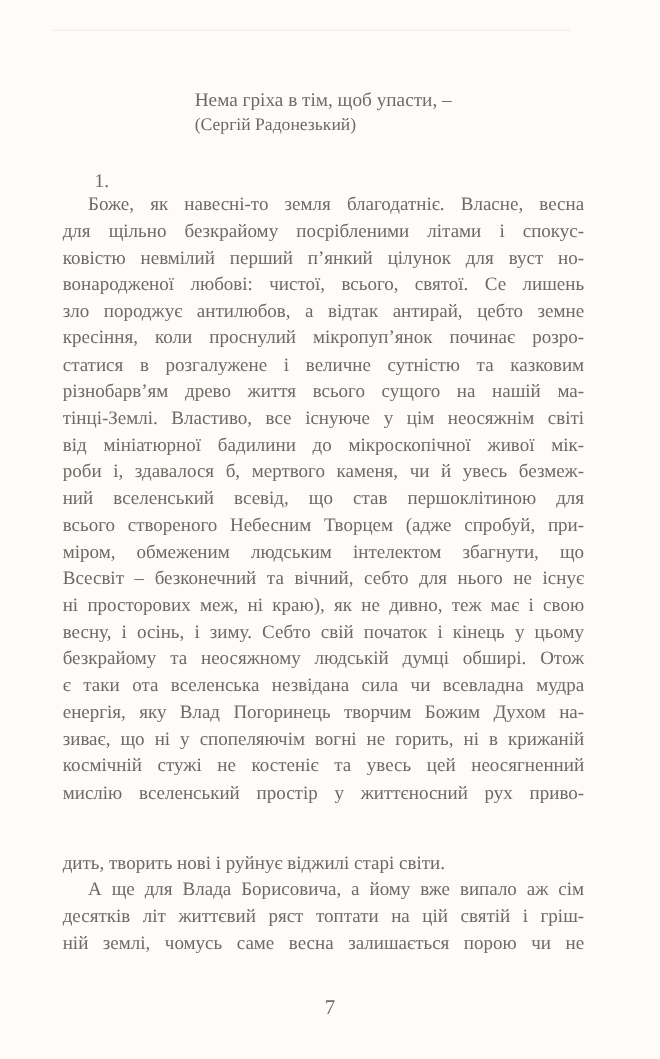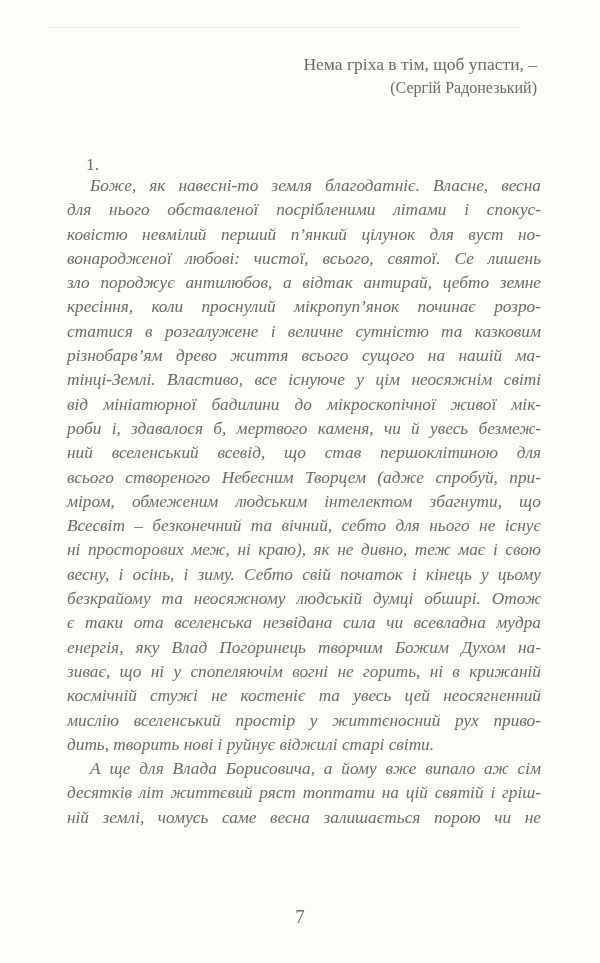--- a/index.html
+++ b/index.html
@@ -8,37 +8,37 @@
       background: #fdfcf9;
       font-family: "Liberation Serif", "DejaVu Serif", serif;
       color: #6d6a64;
       position: relative;
     }
     .top-rule {
       position: absolute; left: 48px; top: 27px; width: 470px; height: 1px;
       background: #ecebe6;
     }
     .epigraph {
-      position: absolute; right: 63px; top: 52px; width: 360px;
-      text-align: right; font-size: 17.5px; line-height: 24px;
+      position: absolute; right: 63px; top: 78px; width: 360px;
+      text-align: left; font-size: 17.5px; line-height: 24px;
     }
     .epigraph .attr { font-size: 16px; }
     .chapter-num {
       position: absolute; left: 86px; top: 152px;
       font-size: 17.5px; line-height: 24px;
     }
     .body-text {
-      position: absolute; left: 67px; top: 174px; width: 474px; font-style: italic;
+      position: absolute; left: 57px; top: 174px; width: 474px;
     }
     .line {
       display: block; font-size: 17.3px; line-height: 24.3px;
       text-align: justify; text-align-last: justify; white-space: nowrap;
       height: 24.3px;
     }
-    .line.last { text-align-last: left; }
+    .line.last { text-align-last: left; margin-top: 40px; }
     .line.indent { padding-left: 23px; }
     .page-number {
       position: absolute; left: 0; width: 600px; top: 905px;
       text-align: center; font-size: 19px; line-height: 24px;
       color: #6e6b66;
     }
   </style>
 </head>
 <body>
 
@@ -46,21 +46,21 @@
 
 <div class="epigraph">
   <div>Нема гріха в тім, щоб упасти, –</div>
   <div class="attr">(Сергій Радонезький)</div>
 </div>
 
 <div class="chapter-num">1.</div>
 
 <div class="body-text">
   <span class="line indent">Боже, як навесні-то земля благодатніє. Власне, весна</span>
-  <span class="line">для нього обставленої посрібленими літами і спокус-</span>
+  <span class="line">для щільно безкрайому посрібленими літами і спокус-</span>
   <span class="line">ковістю невмілий перший п’янкий цілунок для вуст но-</span>
   <span class="line">вонародженої любові: чистої, всього, святої. Се лишень</span>
   <span class="line">зло породжує антилюбов, а відтак антирай, цебто земне</span>
   <span class="line">кресіння, коли проснулий мікропуп’янок починає розро-</span>
   <span class="line">статися в розгалужене і величне сутністю та казковим</span>
   <span class="line">різнобарв’ям древо життя всього сущого на нашій ма-</span>
   <span class="line">тінці-Землі. Властиво, все існуюче у цім неосяжнім світі</span>
   <span class="line">від мініатюрної бадилини до мікроскопічної живої мік-</span>
   <span class="line">роби і, здавалося б, мертвого каменя, чи й увесь безмеж-</span>
   <span class="line">ний вселенський всевід, що став першоклітиною для</span>

